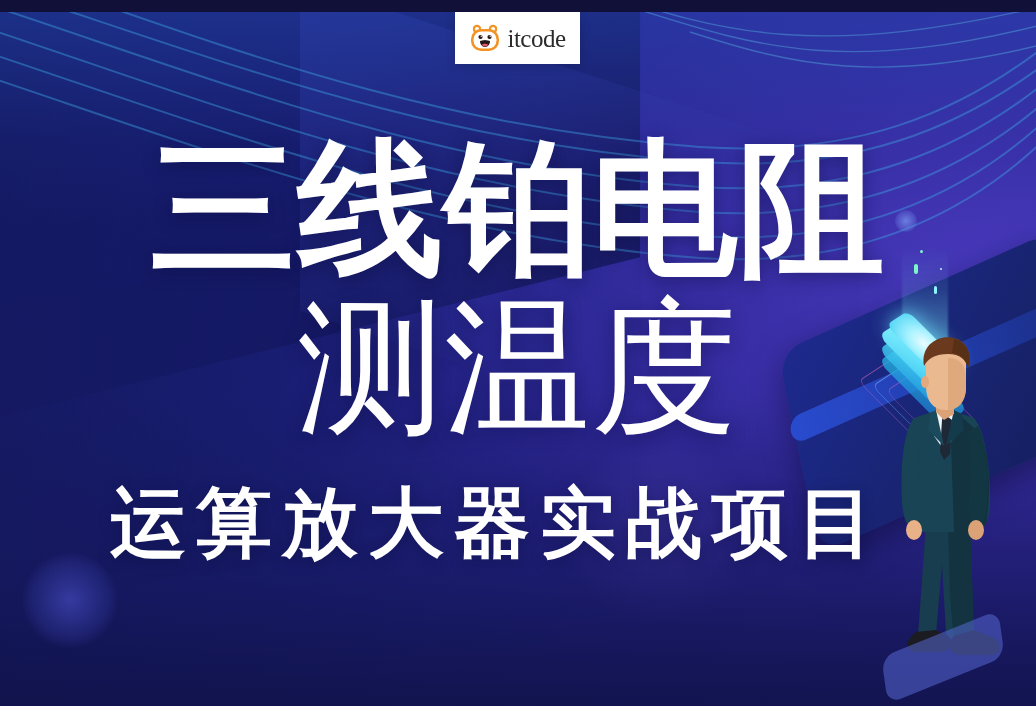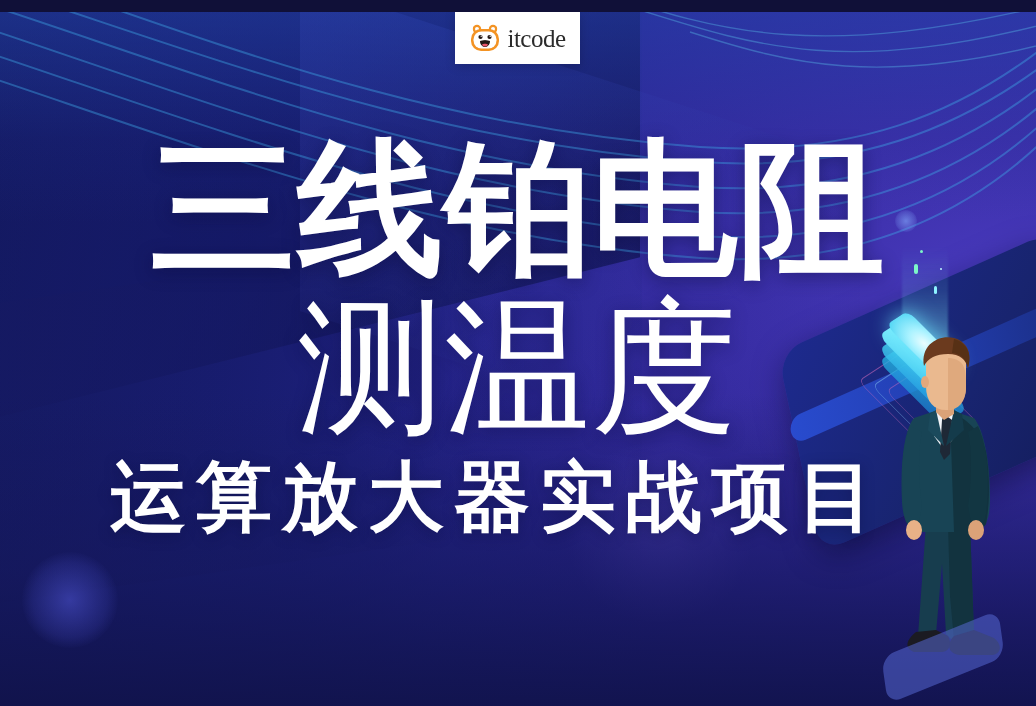--- a/index.html
+++ b/index.html
@@ -236,21 +236,21 @@
     width: 1036px;
     font-size: 146px;
     line-height: 1;
     font-weight: normal;
     color: #ffffff;
     letter-spacing: 1px;
     text-shadow: 0 4px 18px rgba(10,12,60,0.45);
   }
   .subtitle {
     position: absolute;
-    left: 0; top: 447px;
+    left: 0; top: 473px;
     width: 984px;
     font-size: 76px;
     line-height: 1;
     font-weight: bold;
     color: #ffffff;
     letter-spacing: 10px;
     text-indent: 10px;
     text-shadow: 0 3px 14px rgba(10,12,60,0.40);
   }
 

